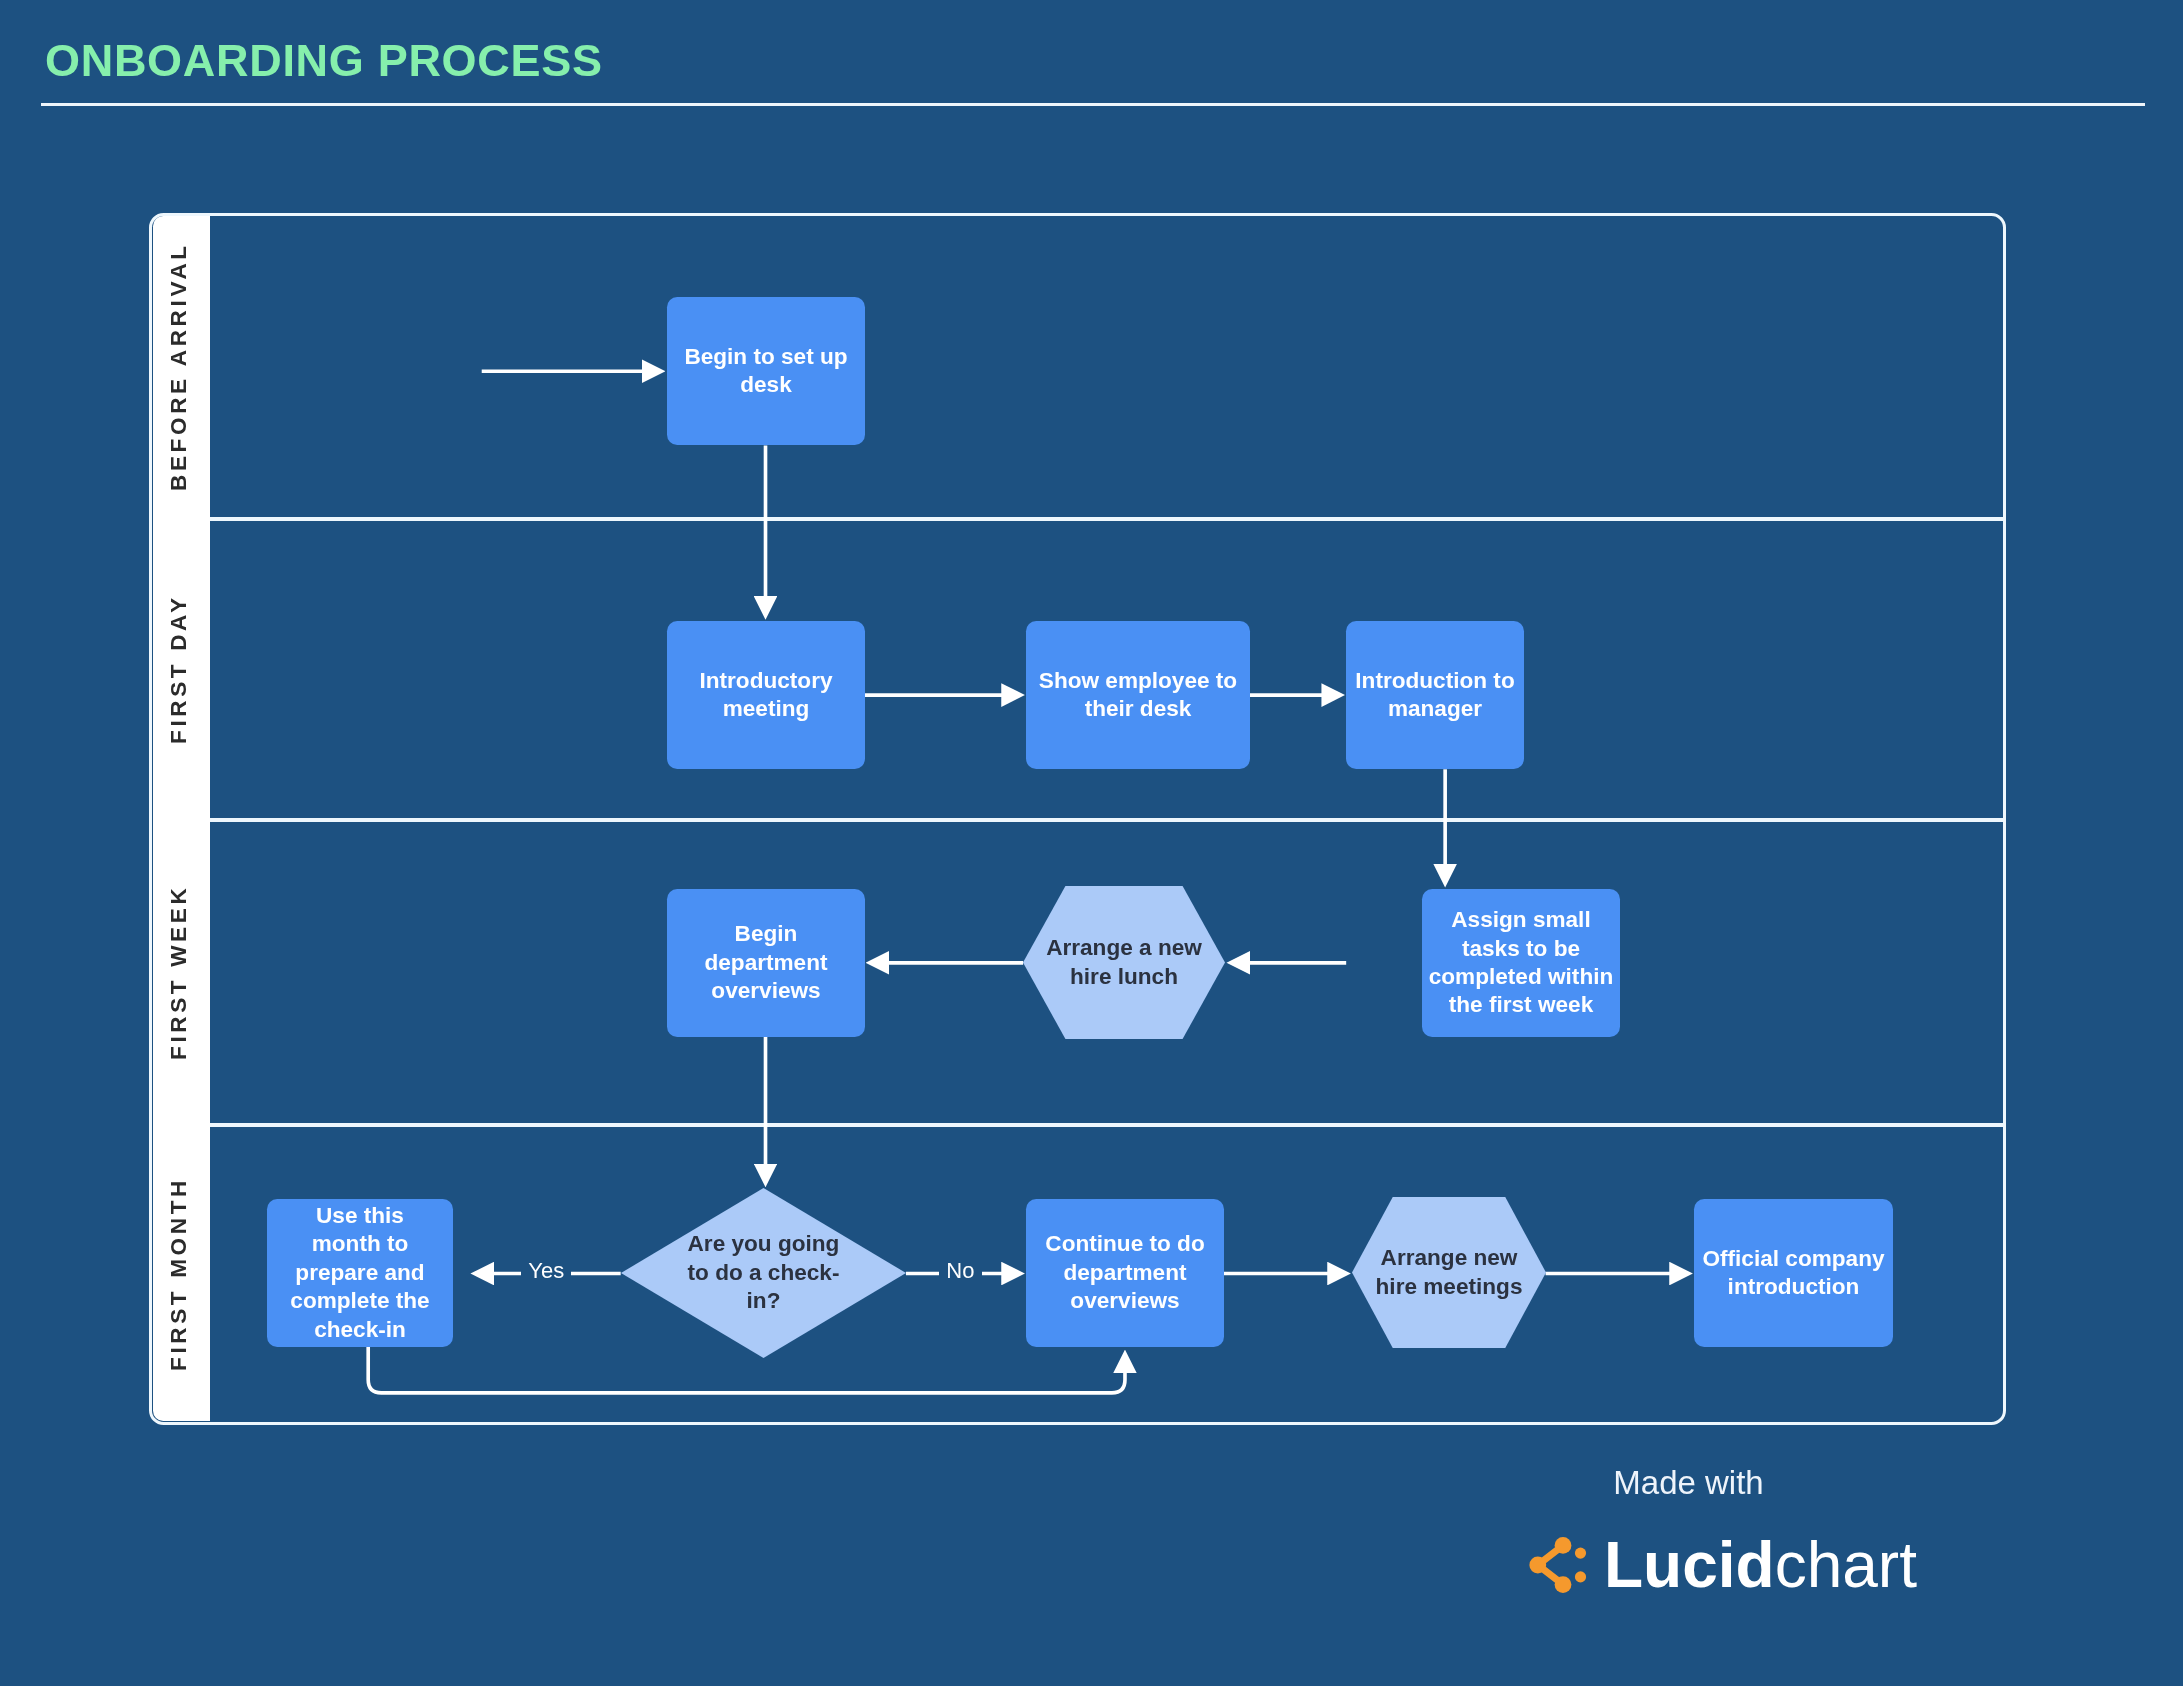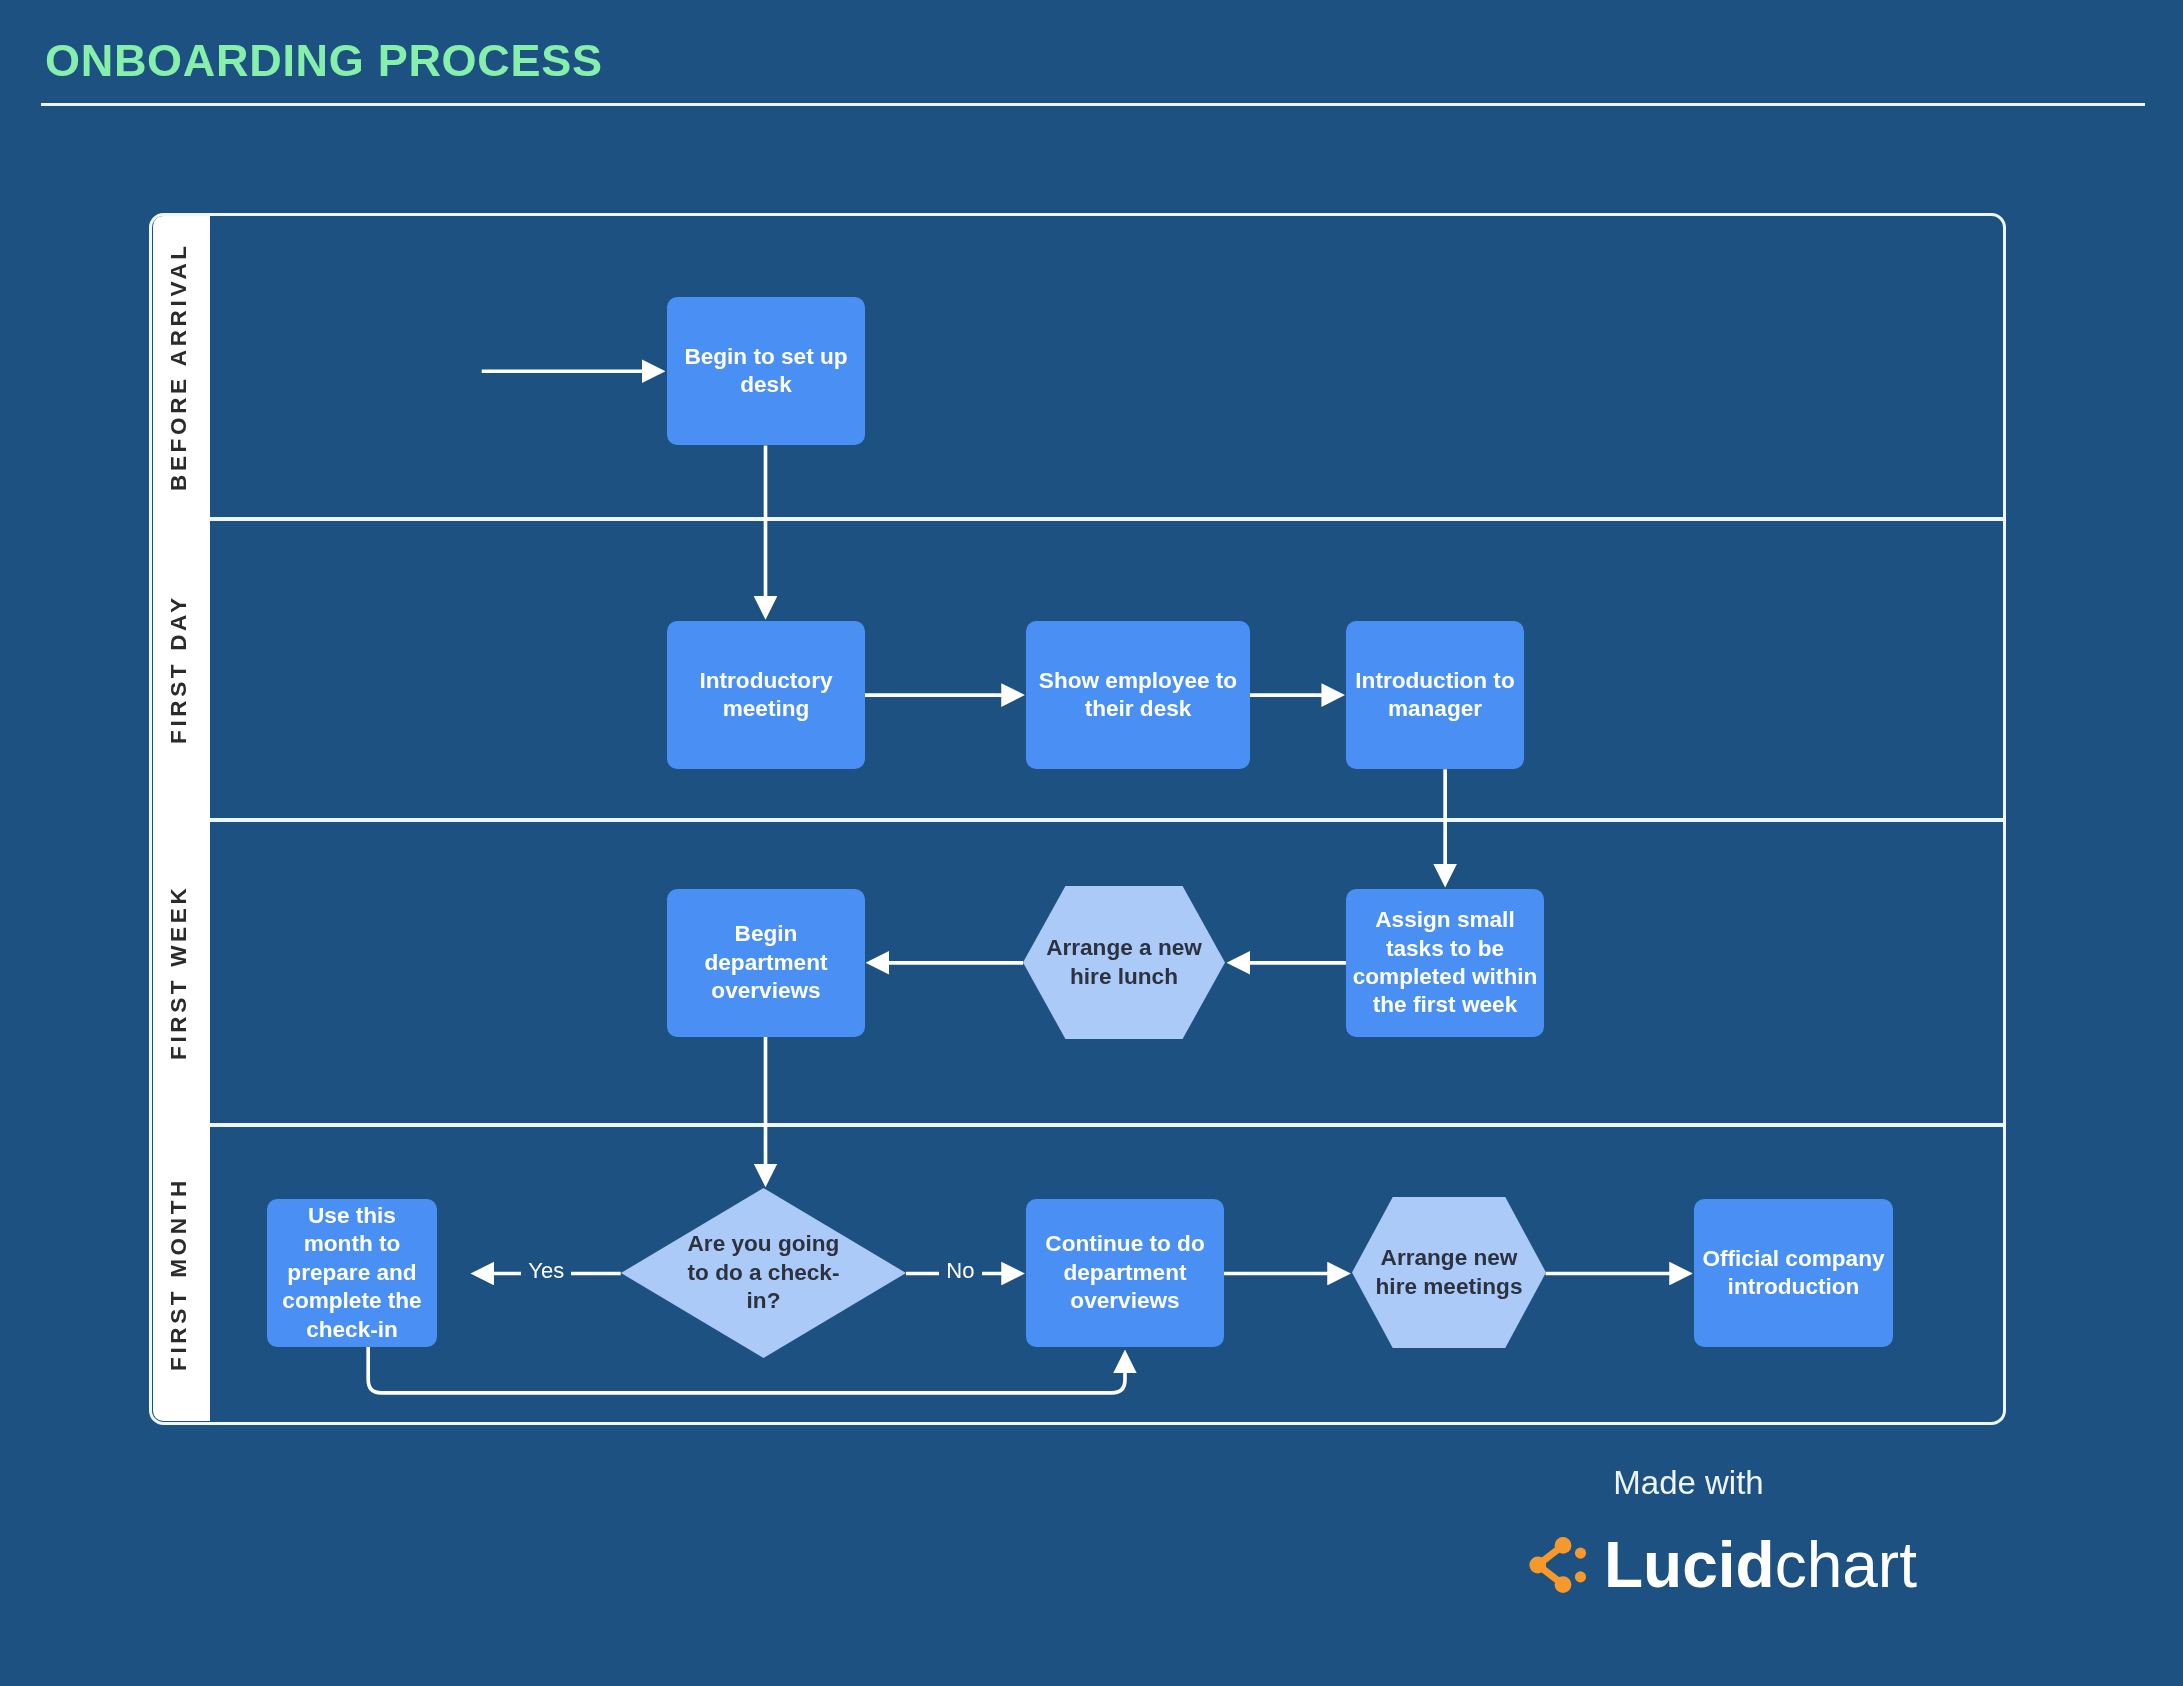--- a/index.html
+++ b/index.html
@@ -48,24 +48,24 @@
   .node.light{background:#abcaf8;color:#2b3240;}
   .node.terminator{border-radius:68px;padding:0 14.6px;}
   .node.hexagon{clip-path:polygon(21% 0%,79% 0%,100% 50%,79% 100%,21% 100%,0% 50%);padding:0 16px;}
   .node.decision{clip-path:polygon(50% 0%,100% 50%,50% 100%,0% 50%);padding:0 58px;}
 
   .n-employee{left:259px;top:302px;width:223px;height:138px;}
   .n-begindesk{left:667px;top:297px;width:198px;height:148px;}
   .n-introme{left:667px;top:621px;width:198px;height:148px;}
   .n-showemp{left:1026px;top:621px;width:224px;height:148px;}
   .n-introman{left:1346px;top:621px;width:178px;height:148px;}
-  .n-assign{left:1346px;top:889px;width:198px;height:148px;padding:0 5.8px;}
+  .n-assign{left:1422px;top:889px;width:198px;height:148px;padding:0 5.8px;}
   .n-lunch{left:1023px;top:886px;width:202px;height:153px;}
   .n-begindept{left:667px;top:889px;width:198px;height:148px;text-align:center;}
-  .n-usemonth{left:267px;top:1199px;width:170px;height:148px;padding:0 11.6px;}
+  .n-usemonth{left:267px;top:1199px;width:186px;height:148px;padding:0 11.6px;}
   .n-decision{left:621px;top:1188px;width:285px;height:170px;}
   .n-continue{left:1026px;top:1199px;width:198px;height:148px;}
   .n-meetings{left:1352px;top:1197px;width:194px;height:151px;}
   .n-official{left:1694px;top:1199px;width:199px;height:148px;padding:0 7.3px;}
 
   
   .edge-label{
     position:absolute;color:#ffffff;font-size:22px;background:#1d5181;
     padding:0 7.3px;text-align:center;
   }

